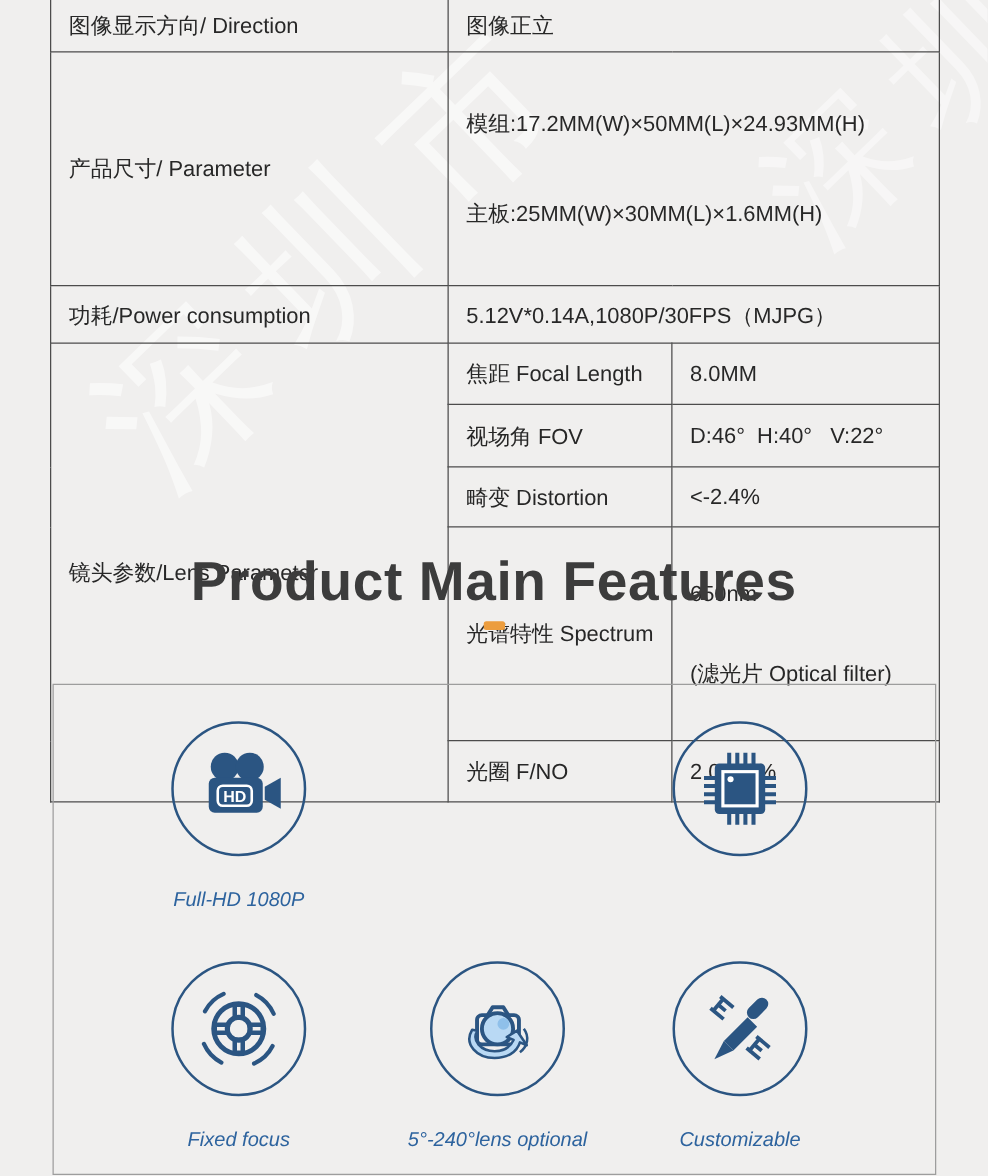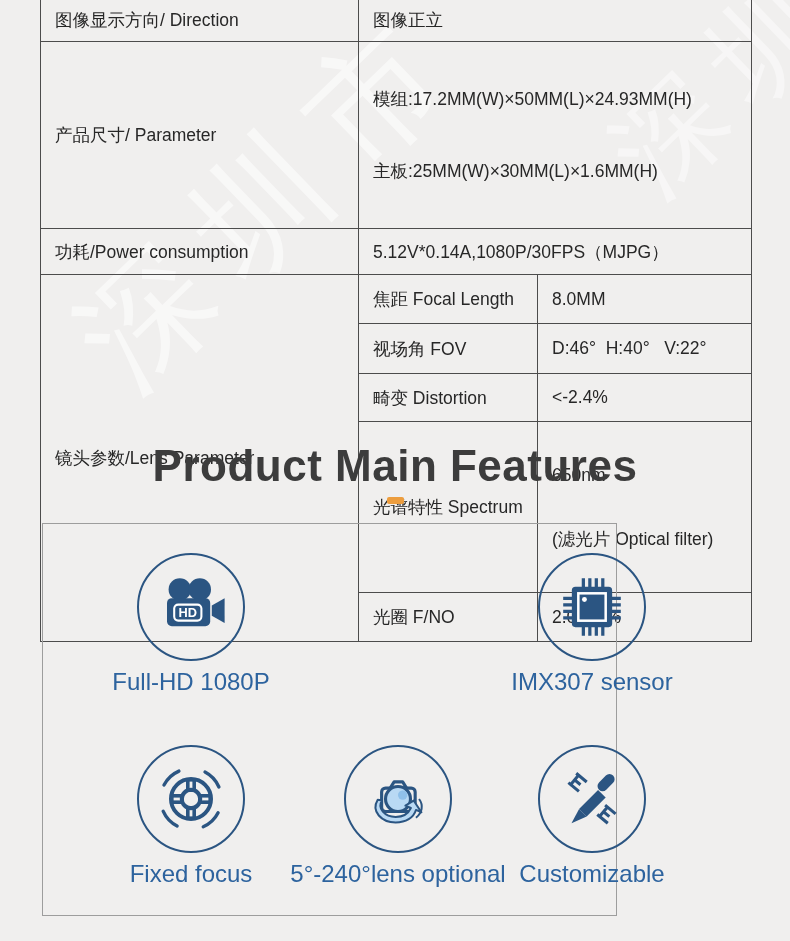--- a/index.html
+++ b/index.html
@@ -47,34 +47,35 @@
     position:absolute;left:0;top:444px;width:790px;z-index:1;
     text-align:center;font-size:44px;line-height:44px;font-weight:700;
     color:#3c3c3c;letter-spacing:0.5px;margin:0;
   }
   .sec-underline{
     position:absolute;left:387px;top:497px;width:17px;height:7px;z-index:1;
     background:#ec9d3e;border-radius:2px;
   }
   
   .features-box{
-    position:absolute;left:42px;top:523px;width:575px;height:393px;z-index:1;
+    position:absolute;left:42px;top:547px;width:707px;height:393px;z-index:1;
     border:1px solid #9d9d9d;box-sizing:border-box;
   }
   .fcell{position:absolute;width:220px;text-align:center;}
   .c1{left:38px;} .c2{left:245px;} .c3{left:439px;}
   .rowA{top:29px;} .rowB{top:221px;}
   .fcircle{
     width:108px;height:108px;border:2.5px solid #2b5582;border-radius:50%;
     margin:0 auto;display:flex;align-items:center;justify-content:center;
     box-sizing:border-box;background:transparent;
   }
   .flabel{
-    margin-top:9px;font-size:24px;color:#2d639e;line-height:24px;
+    margin-top:24px;font-size:16px;color:#2d639e;line-height:24px;
     white-space:nowrap;
+    font-style:italic;
   }
 </style>
 </head>
 <body>
 
 <div class="watermark">深圳市</div>
 <div class="watermark2">深圳</div>
 
 <table class="spec">
   <colgroup>
@@ -154,21 +155,20 @@
           <path d="M38,10 V23 M47,10 V23 M56,10 V23 M65,10 V23"></path>
           <path d="M38,77 V90 M47,77 V90 M56,77 V90 M65,77 V90"></path>
           <path d="M10,38 H23 M10,47 H23 M10,56 H23 M10,65 H23"></path>
           <path d="M77,38 H90 M77,47 H90 M77,56 H90 M77,65 H90"></path>
         </g>
         <rect x="22" y="22" width="56" height="56" rx="5" fill="#2b5582"></rect>
         <rect x="31" y="31" width="38" height="38" fill="none" stroke="#fff" stroke-width="3.5"></rect>
         <circle cx="39.5" cy="39.5" r="3.4" fill="#fff"></circle>
       </svg>
     </div>
-    <div class="flabel">IMX307 sensor</div>
   </div>
 
   <div class="fcell c1 rowB">
     <div class="fcircle">
       <svg width="80" height="80" viewBox="0 0 100 100">
         <circle cx="50" cy="50" r="38" fill="none" stroke="#2b5582" stroke-width="4.2" stroke-dasharray="26 33.7" transform="rotate(27 50 50)" stroke-linecap="round"></circle>
         <circle cx="50" cy="50" r="25" fill="none" stroke="#2b5582" stroke-width="5"></circle>
         <circle cx="50" cy="50" r="11.5" fill="none" stroke="#2b5582" stroke-width="5"></circle>
         <g fill="none" stroke="#2b5582" stroke-width="4.5">
           <rect x="46" y="26" width="8" height="13"></rect>

